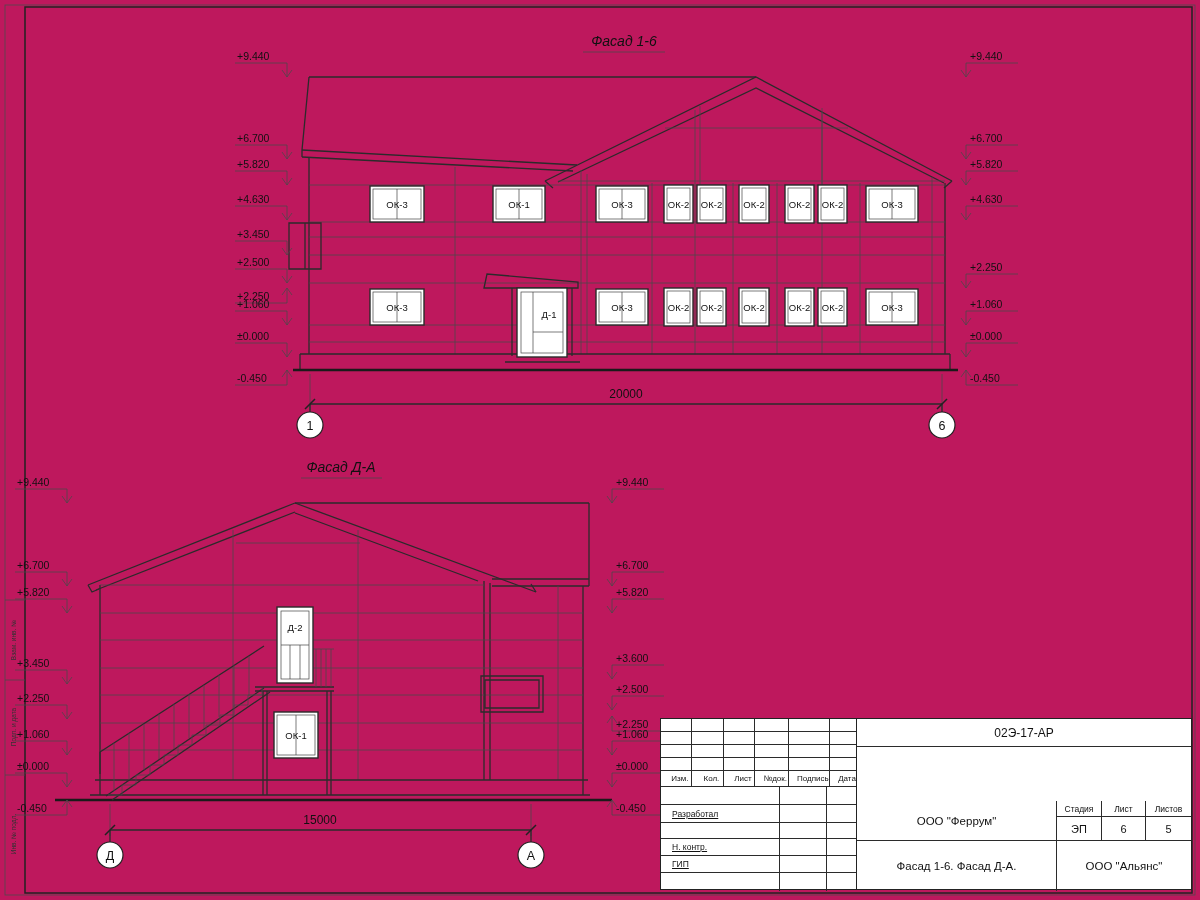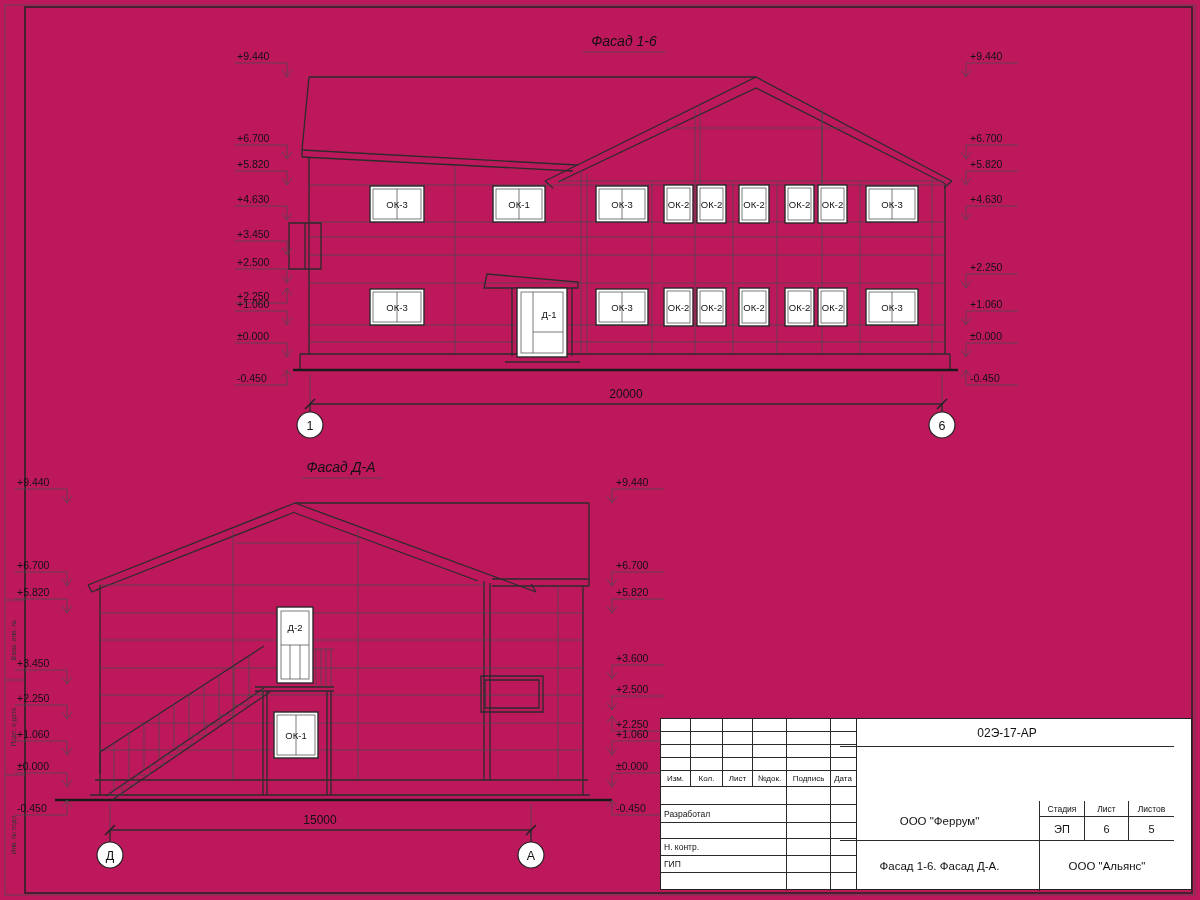--- a/index.html
+++ b/index.html
@@ -21,24 +21,24 @@
   .t-win{font-size:9.5px;}
   .t-frame{font-size:6.5px;fill:#333;}
   
   #titleblock{position:absolute;left:660px;top:718px;width:532px;height:172px;
     border:1.8px solid #222;background:#fff;box-sizing:border-box;color:#111;}
   #titleblock *{box-sizing:border-box;}
   .tb-left{position:absolute;left:0;top:0;width:196px;height:100%;border-right:1.6px solid #222;}
   .tb-row{display:flex;width:100%;border-bottom:1px solid #2b2b2b;}
   .tb-row:last-child{border-bottom:none;}
   .tb-c{border-right:1px solid #2b2b2b;height:100%;font-size:8px;display:flex;
-        align-items:center;justify-content:center;overflow:hidden;white-space:nowrap;}
+        align-items:center;justify-content:center;overflow:hidden;white-space:nowrap;margin-left:8px;}
   .tb-c:last-child{border-right:none;text-align:center;}
-  .tb-c.lab{justify-content:flex-start;padding-left:3px;font-size:8.5px;}
-  .tb-right{position:absolute;left:179px;top:0;width:336px;height:100%;}
+  .tb-c.lab{justify-content:flex-start;padding-left:3px;font-size:8.5px;text-decoration:underline;}
+  .tb-right{position:absolute;left:196px;top:0;width:336px;height:100%;}
   .tb-cell{position:absolute;display:flex;align-items:center;justify-content:center;
            text-align:center;overflow:hidden;}
 </style>
 </head>
 <body>
 
 <div id="page">
 
 <svg width="1200" height="900" viewBox="0 0 1200 900">
 

